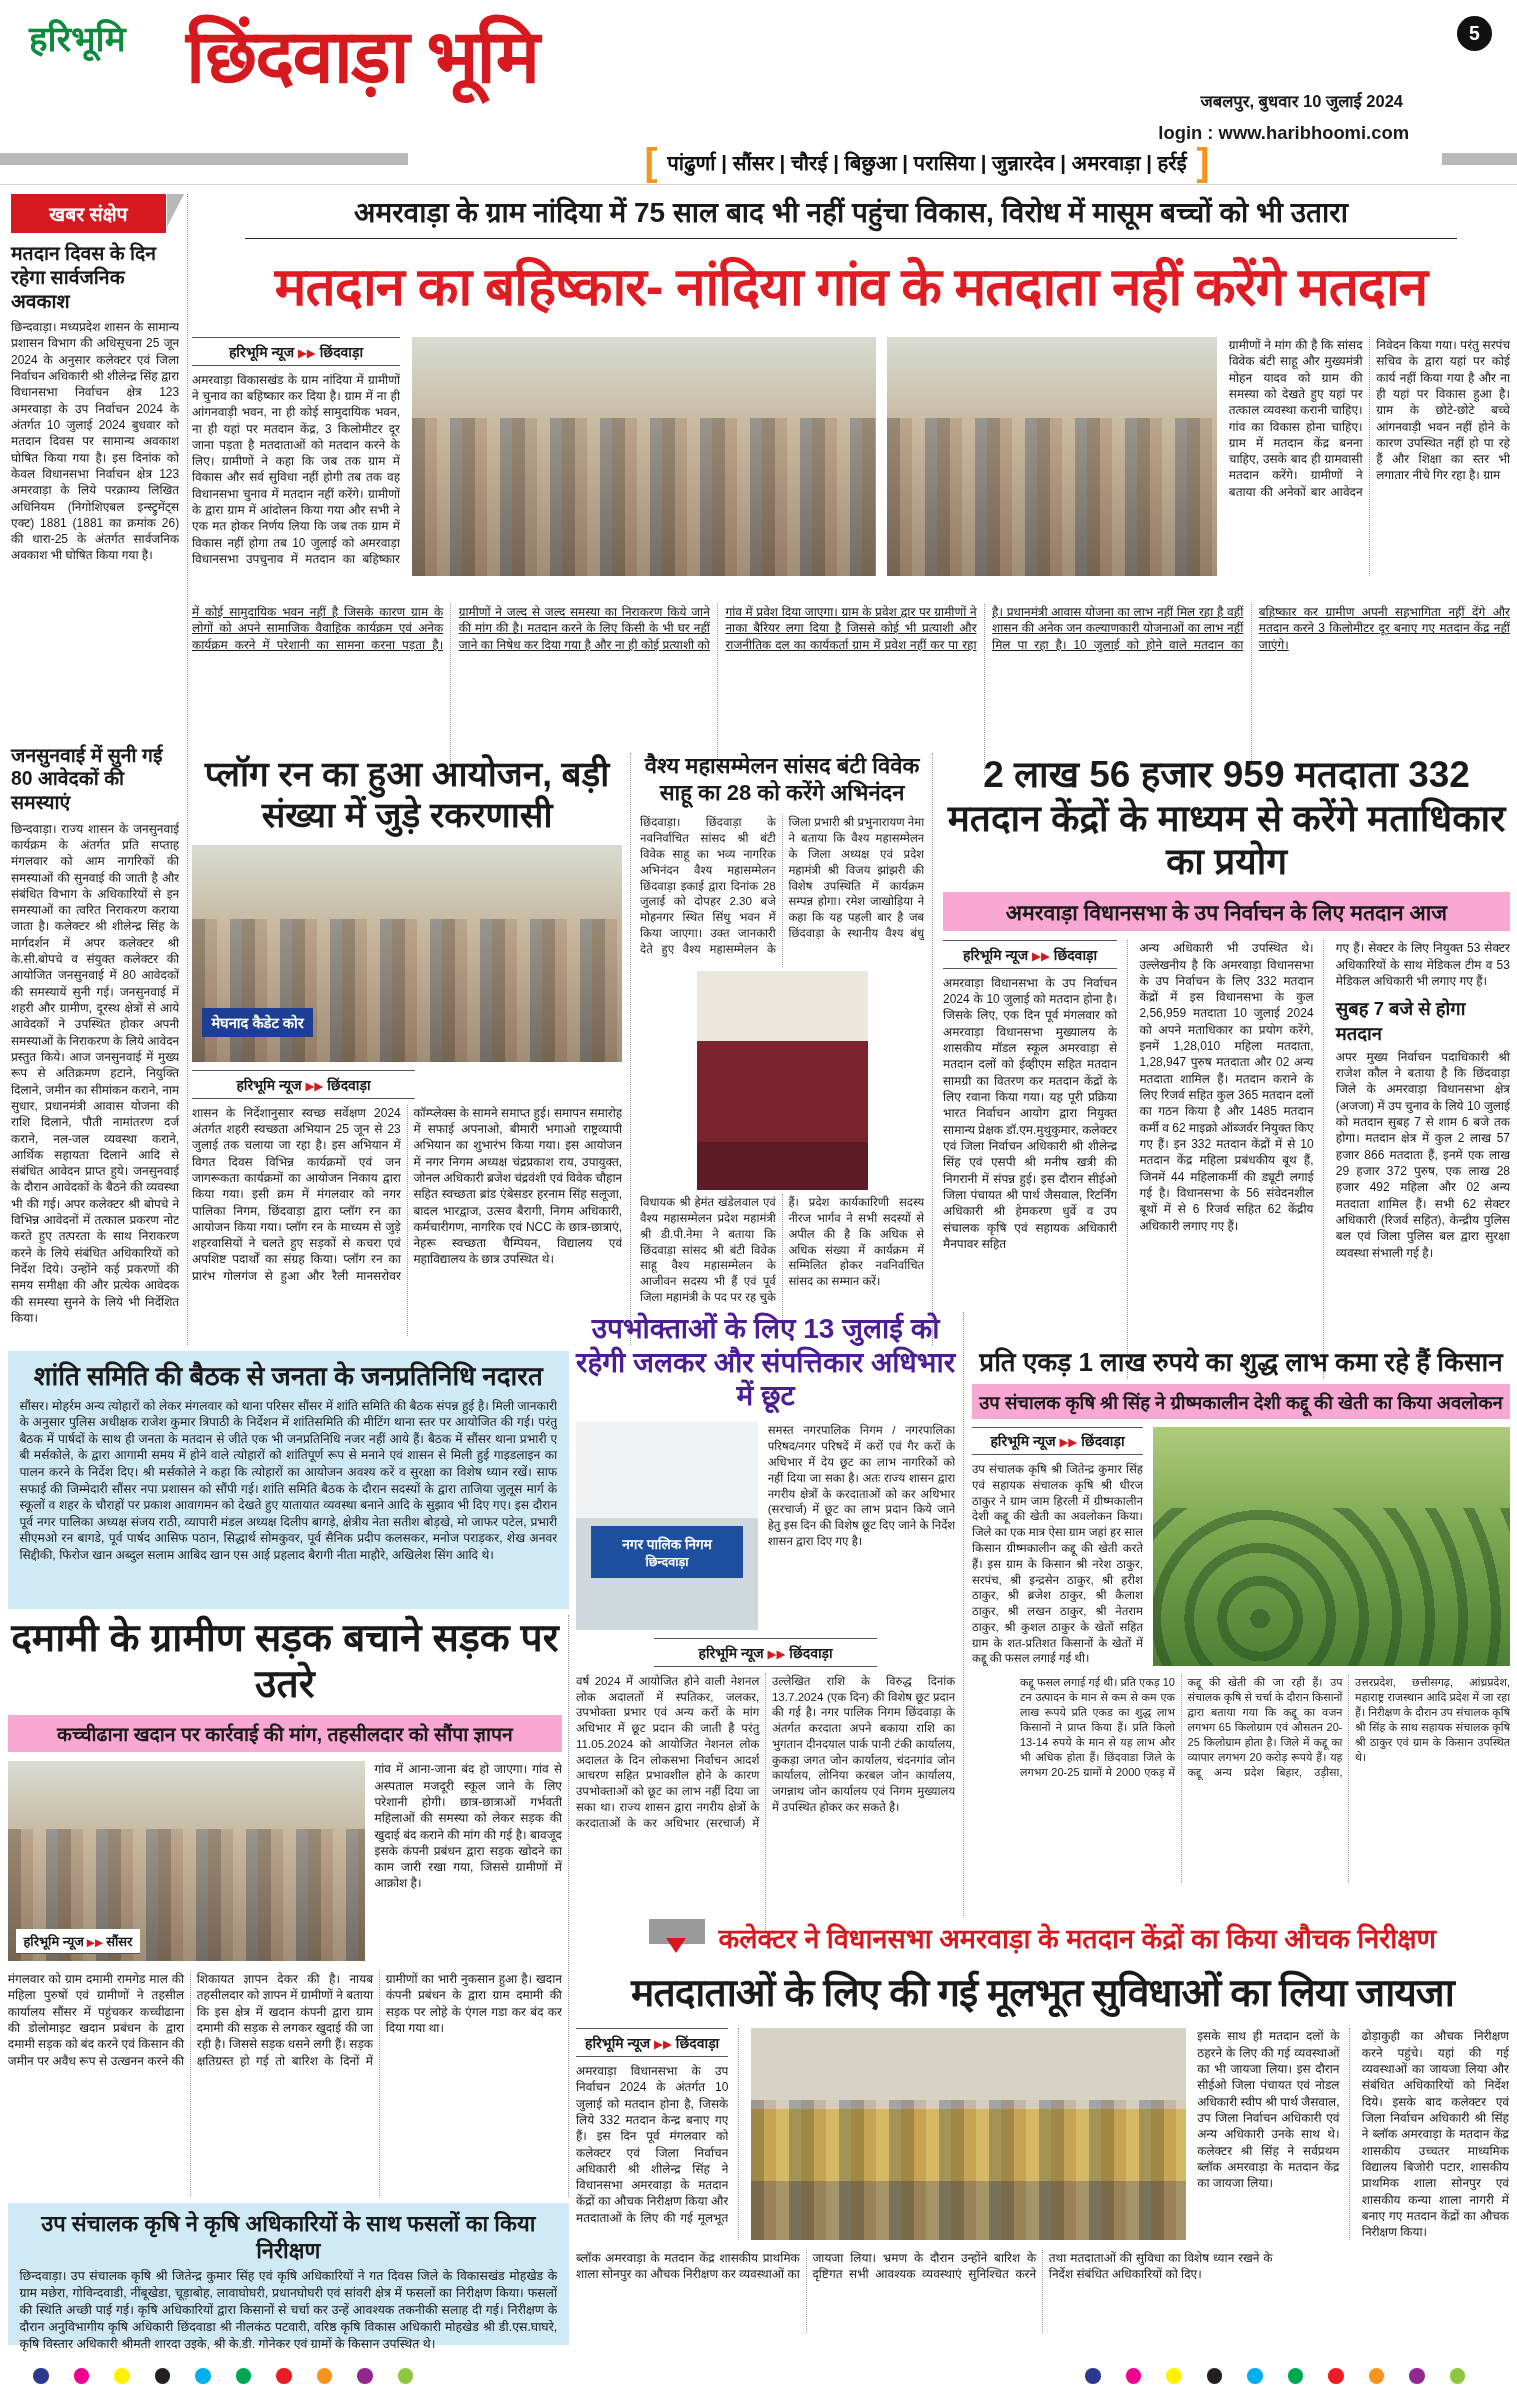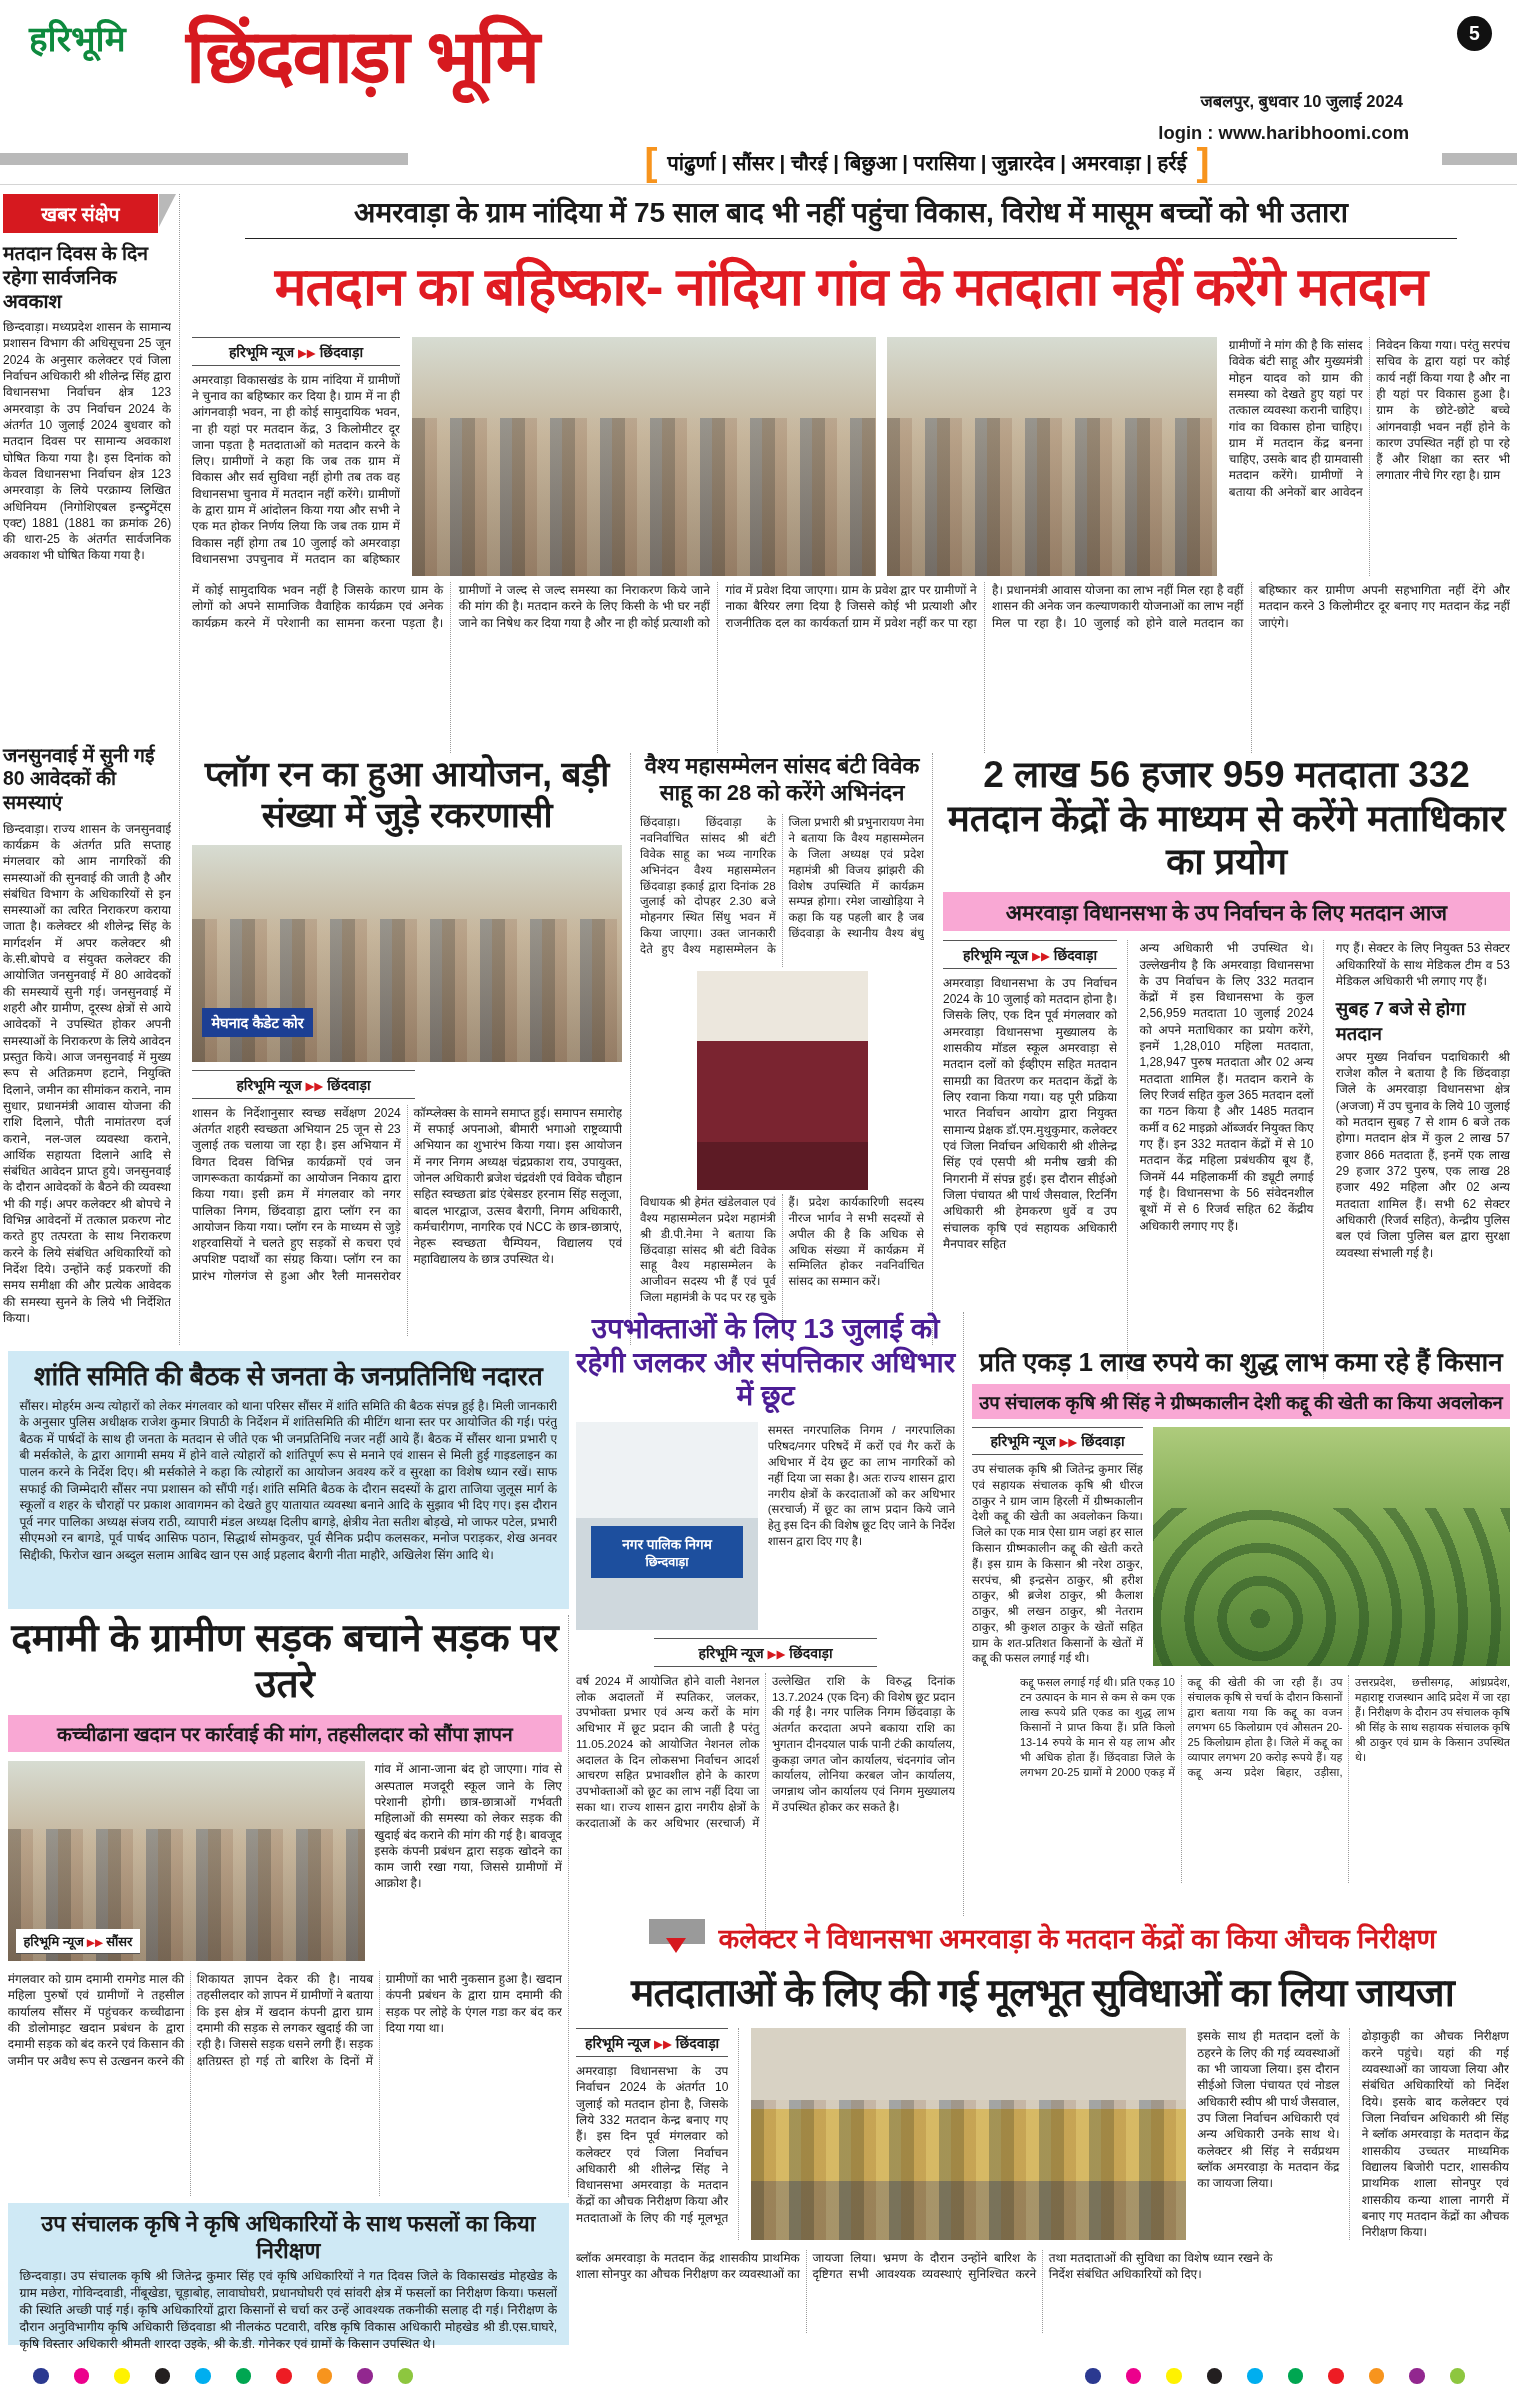--- a/index.html
+++ b/index.html
@@ -16,21 +16,21 @@
                  display:flex; align-items:center; justify-content:center; font-size:19.4px; font-weight:bold; }
   .dateline { right:115px; top:89px; font-size:16.5px; font-weight:bold; }
   .login { right:109px; top:122px; font-size:18.4px; font-weight:bold; }
   .graybar { top:153px; height:11.6px; background:#b9b9b9; }
   .citywrap { left:408px; top:142px; width:1038px; height:39px; display:flex; align-items:center; justify-content:center; gap:9.7px; }
   .bracket { color:#f7941d; font-size:39px; font-weight:bold; line-height:1; }
   .cities { font-size:20.4px; font-weight:bold; color:#111; }
   .head-rule { left:0; top:184px; width:1518px; border-top:1.9px solid #d4d4d4; }
 
   
-  .sidebar { left:3px; top:194px; width:177px; height:1151px; border-right:1px dotted #999; padding-right:7.8px; }
+  .sidebar { left:11px; top:194px; width:177px; height:1151px; border-right:1px dotted #999; padding-right:7.8px; }
   .brief-tab { background:#d6191f; color:#fff; font-size:19.4px; font-weight:bold; text-align:center;
                padding:5.8px 3.9px; width:155px; position:relative; margin-bottom:9.7px; }
   .brief-tab::after { content:""; position:absolute; right:-17.5px; top:0; border-top:33px solid #b9b9b9; border-right:17.5px solid transparent; }
   .side-head { font-size:19.4px; font-weight:bold; line-height:1.22; margin:5.8px 0; }
   .side-body { font-size:12px; }
 
   
   .byline { border-top:1px solid #555; border-bottom:1px solid #555; padding:3.9px 0; font-size:14px;
             font-weight:bold; text-align:center; white-space:nowrap; overflow:hidden; }
   .byline .arr { color:#d6191f; margin:0 3.9px; font-size:11.6px; }
@@ -59,21 +59,21 @@
   .lead { left:192px; top:192px; width:1318px; height:555px; }
   .kicker { font-size:28px; font-weight:bold; text-align:center; padding-bottom:7.8px; border-bottom:1.9px solid #222;
             width:92%; margin:0 auto; }
   .lead-headline { font-size:53px; font-weight:bold; color:#e01b22; text-align:center; margin-top:9.7px; letter-spacing:-1px; }
   .lead-row { display:flex; gap:11.6px; margin-top:15.5px; height:239px; }
   .lead-c1 { width:208px; }
   .lead-c1 .txt { font-size:12px; margin-top:5.8px; height:194px; }
   .lead-ph1 { width:464px; height:239px; }
   .lead-ph2 { width:330px; height:239px; }
   .lead-cr { flex:1; column-count:2; column-gap:13.6px; column-rule:1px dotted #999; font-size:12px; height:239px; }
-  .lead-bottom { margin-top:6px; column-count:5; column-gap:15.5px; column-rule:1px dotted #999; font-size:12px; height:171px; }
+  .lead-bottom { margin-top:28px; column-count:5; column-gap:15.5px; column-rule:1px dotted #999; font-size:12px; height:171px;text-decoration:underline; }
 
   
   .sec-head-xl { font-size:35px; font-weight:bold; text-align:center; line-height:1.18; }
   .sec-head-l  { font-size:26px; font-weight:bold; text-align:center; line-height:1.2; }
   .sec-head-m  { font-size:22px; font-weight:bold; text-align:center; line-height:1.22; }
   .ystrip { background:#f9a8d4; font-weight:bold; text-align:center; padding:4.9px 3.9px; }
   .cols2 { column-count:2; column-gap:12.6px; column-rule:1px dotted #999; }
   .cols3 { column-count:3; column-gap:12.6px; column-rule:1px dotted #999; }
   .cols4 { column-count:4; column-gap:12.6px; column-rule:1px dotted #999; }
 

